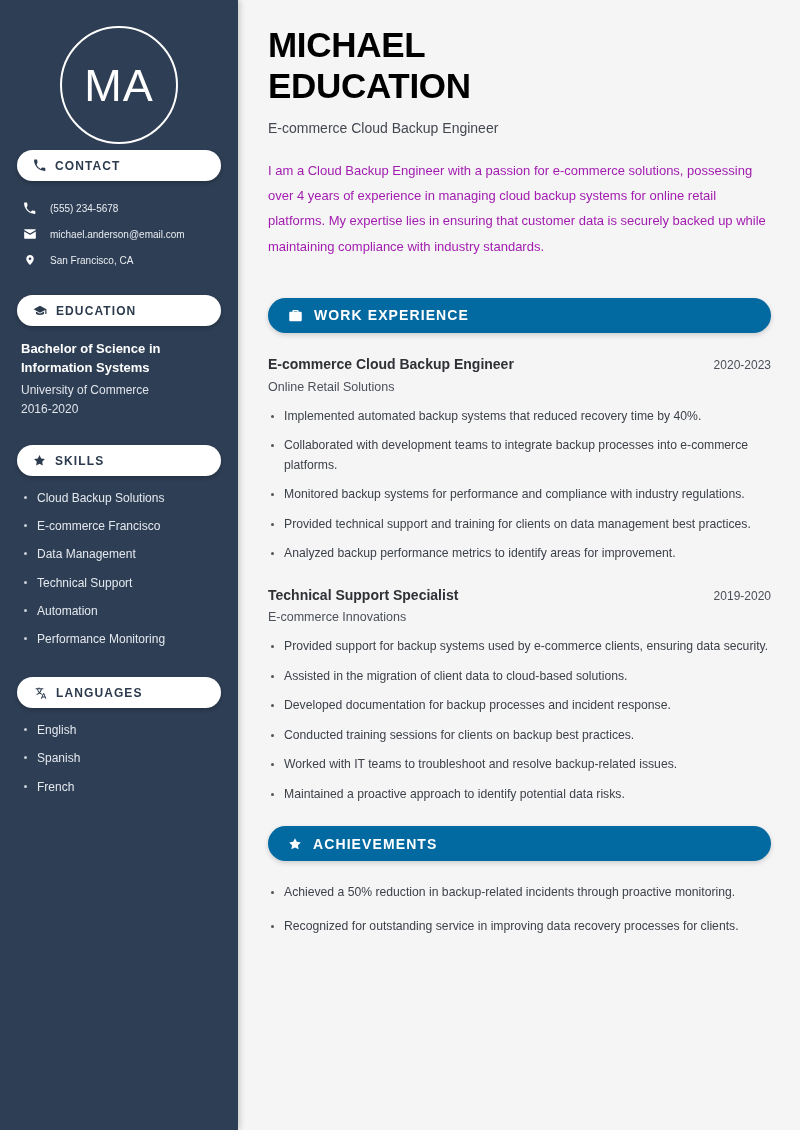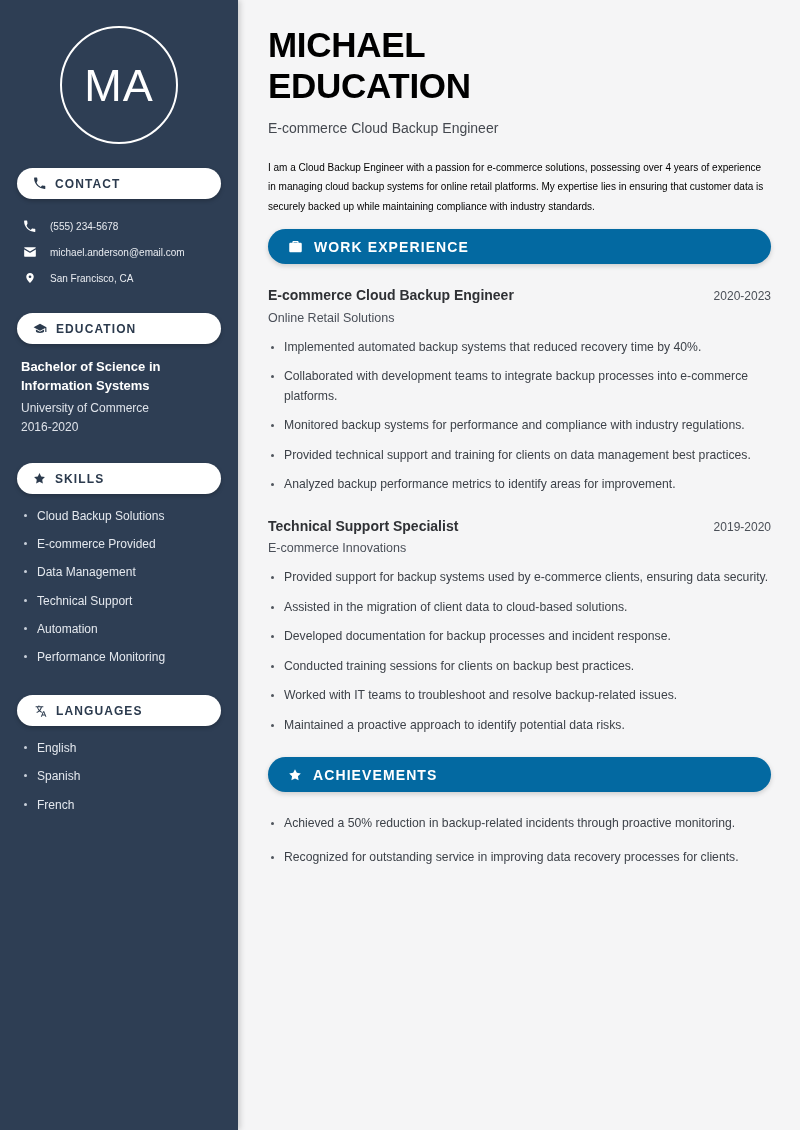--- a/index.html
+++ b/index.html
@@ -29,21 +29,21 @@
     padding: 0 17px;
     position: relative;
     z-index: 2;
     box-shadow: 2px 0 6px rgba(0,0,0,0.18);
   }
 
   .avatar-wrap {
     display: flex;
     justify-content: center;
     padding-top: 26px;
-    padding-bottom: 24px;
+    padding-bottom: 6px;
     align-items: flex-end;
   }
   .avatar {
     width: 118px;
     height: 118px;
     border-radius: 50%;
     border: 2px solid #ffffff;
     display: flex;
     align-items: center;
     justify-content: center;
@@ -135,24 +135,24 @@
     line-height: 1.18;
     letter-spacing: -0.3px;
   }
   .role {
     font-size: 14px;
     color: #44484f;
     margin-top: 13px;
     margin-bottom: 22px;
   }
   .summary {
-    font-size: 10px;
-    color: #000000;
+    font-size: 13px;
+    color: #a21caf;
     line-height: 1.95;
-    margin-bottom: 13px;
+    margin-bottom: 39px;
   }
 
   .pill-dark {
     background: #0369a1;
     color: #ffffff;
     border-radius: 40px;
     height: 35px;
     display: flex;
     align-items: center;
     gap: 11px;
@@ -282,21 +282,21 @@
       <span class="icn">
         <svg width="13" height="13" viewBox="0 0 24 24" fill="#2b3a4d">
             <path d="M12 2l3.1 6.3 6.9 1-5 4.9 1.2 6.9L12 17.8 5.8 21.1 7 14.2 2 9.3l6.9-1L12 2z"></path>
           </svg>
       </span>
       <span>SKILLS</span>
     </div>
 
     <ul class="side-list">
       <li>Cloud Backup Solutions</li>
-      <li>E-commerce Provided</li>
+      <li>E-commerce Francisco</li>
       <li>Data Management</li>
       <li>Technical Support</li>
       <li>Automation</li>
       <li>Performance Monitoring</li>
     </ul>
 
     <div class="sk-gap"></div>
 
     <div class="pill-light">
       <span class="icn">

